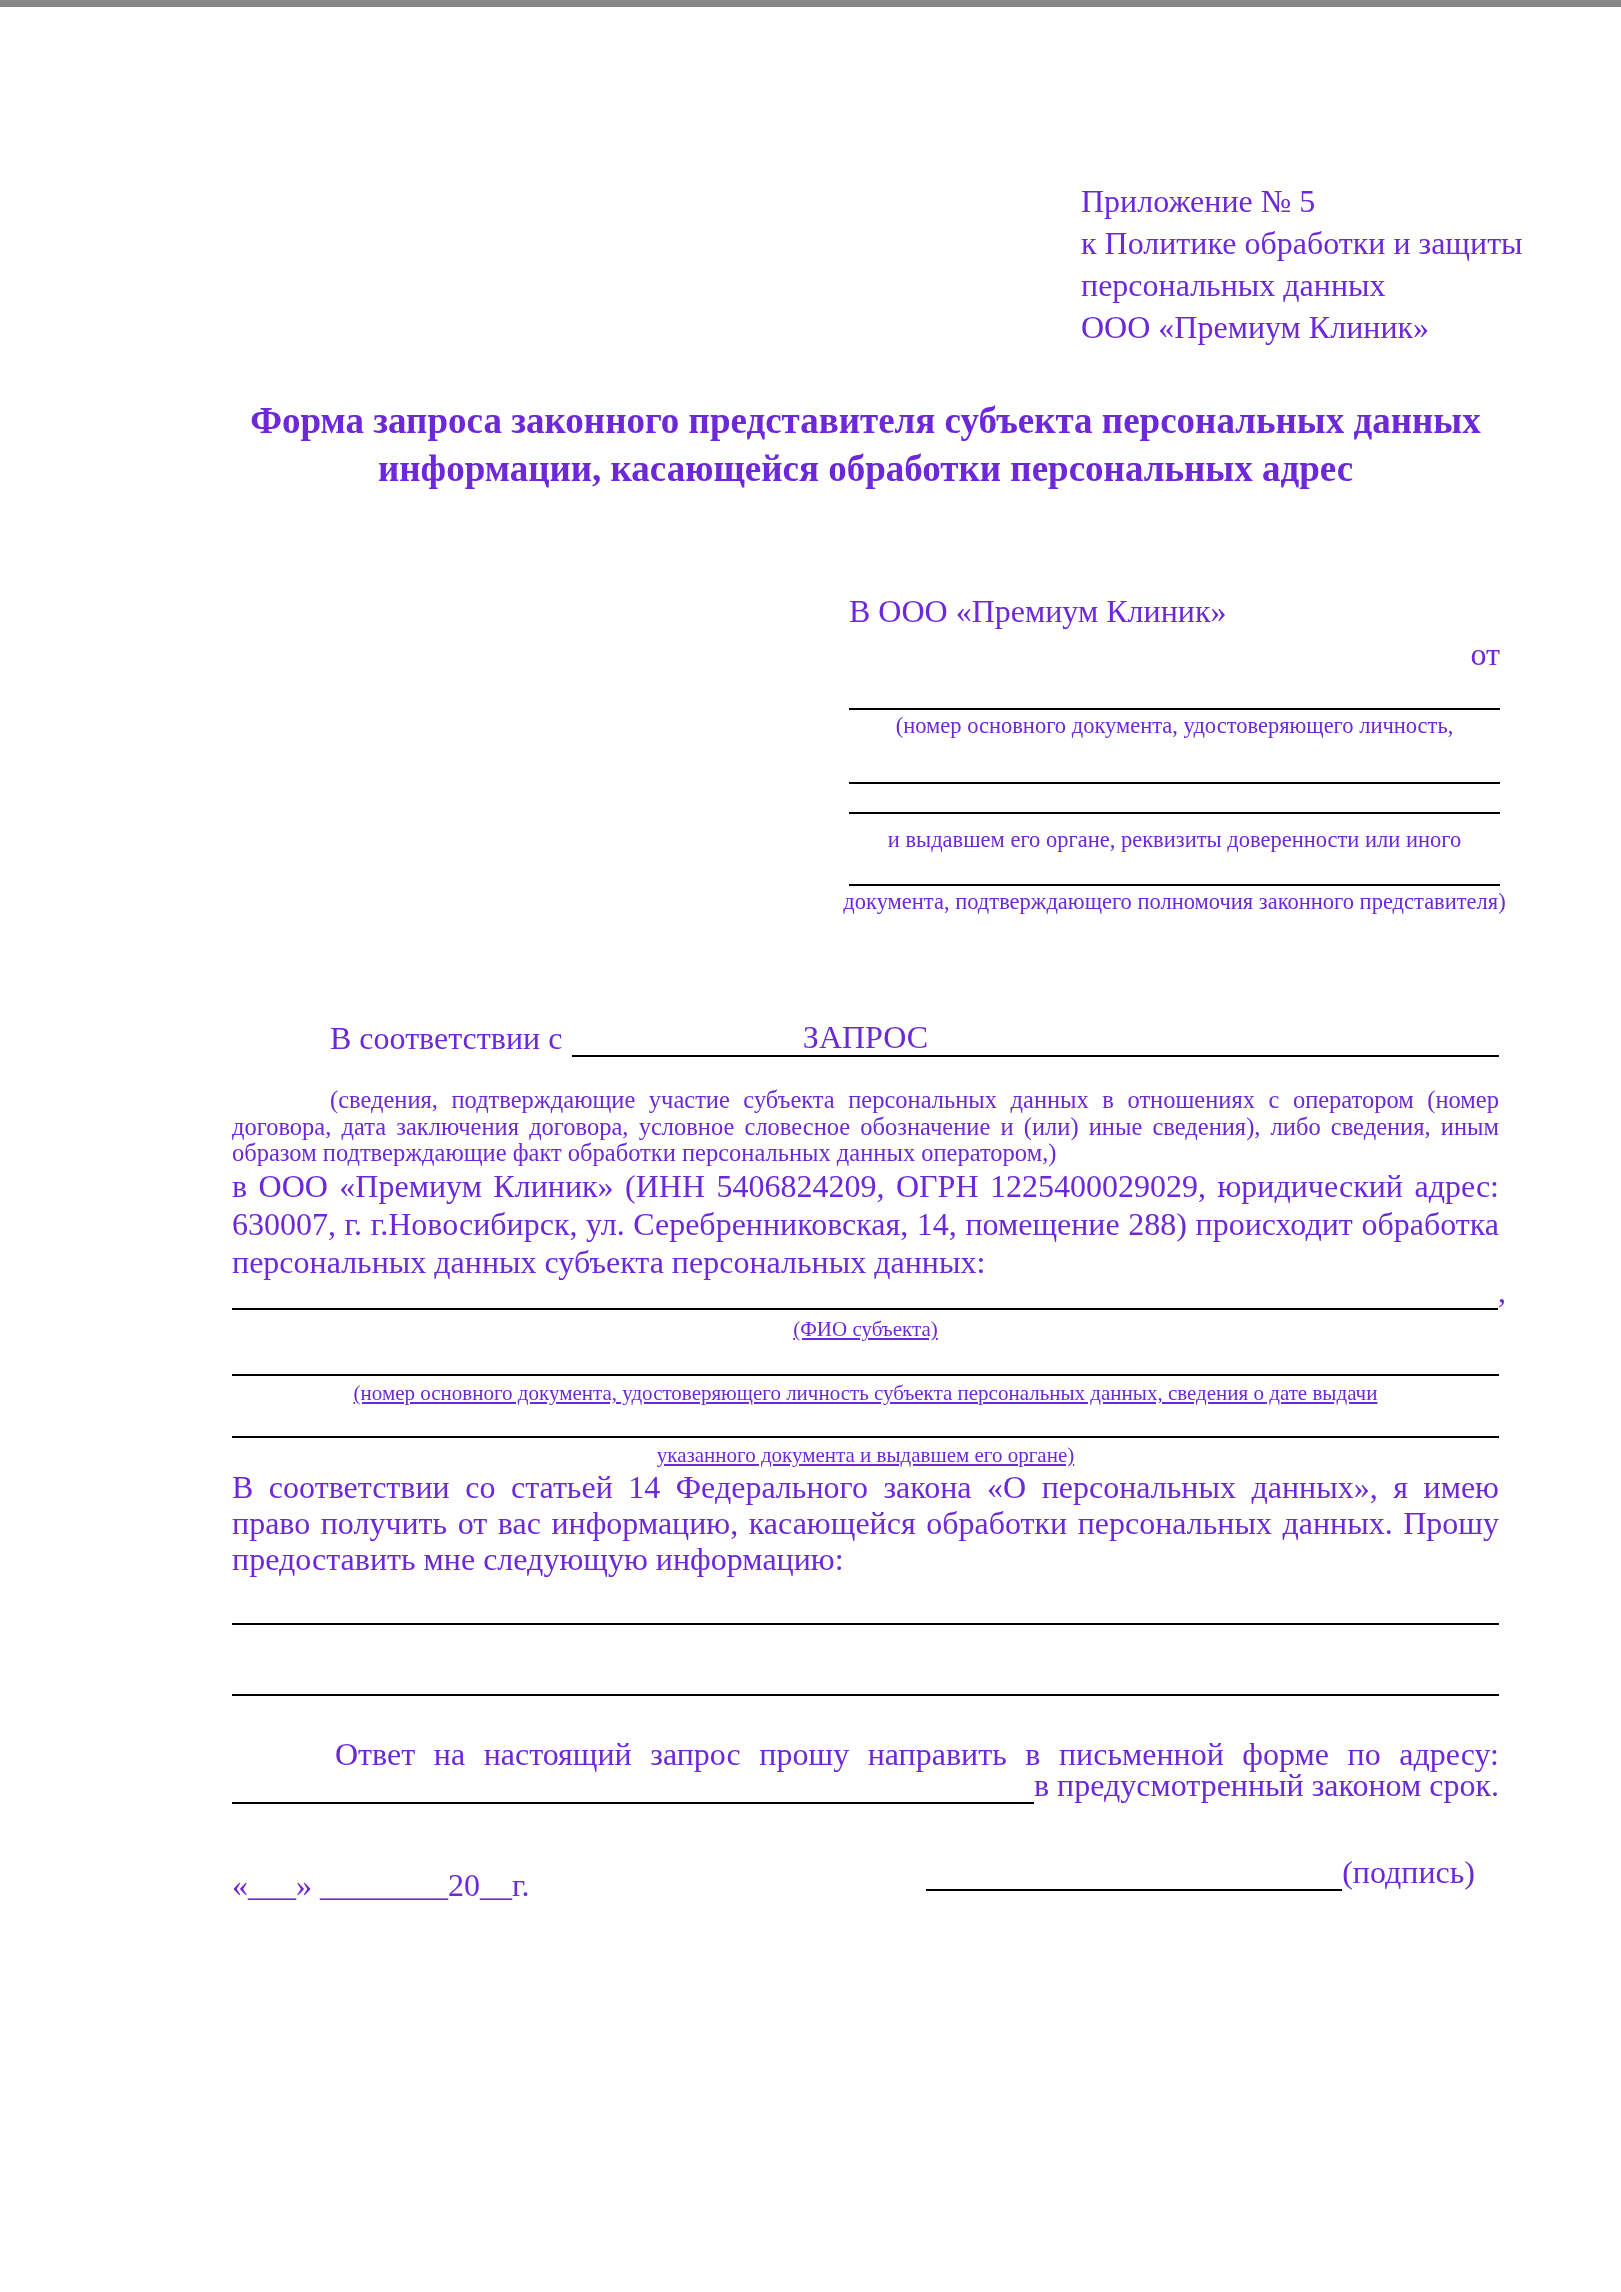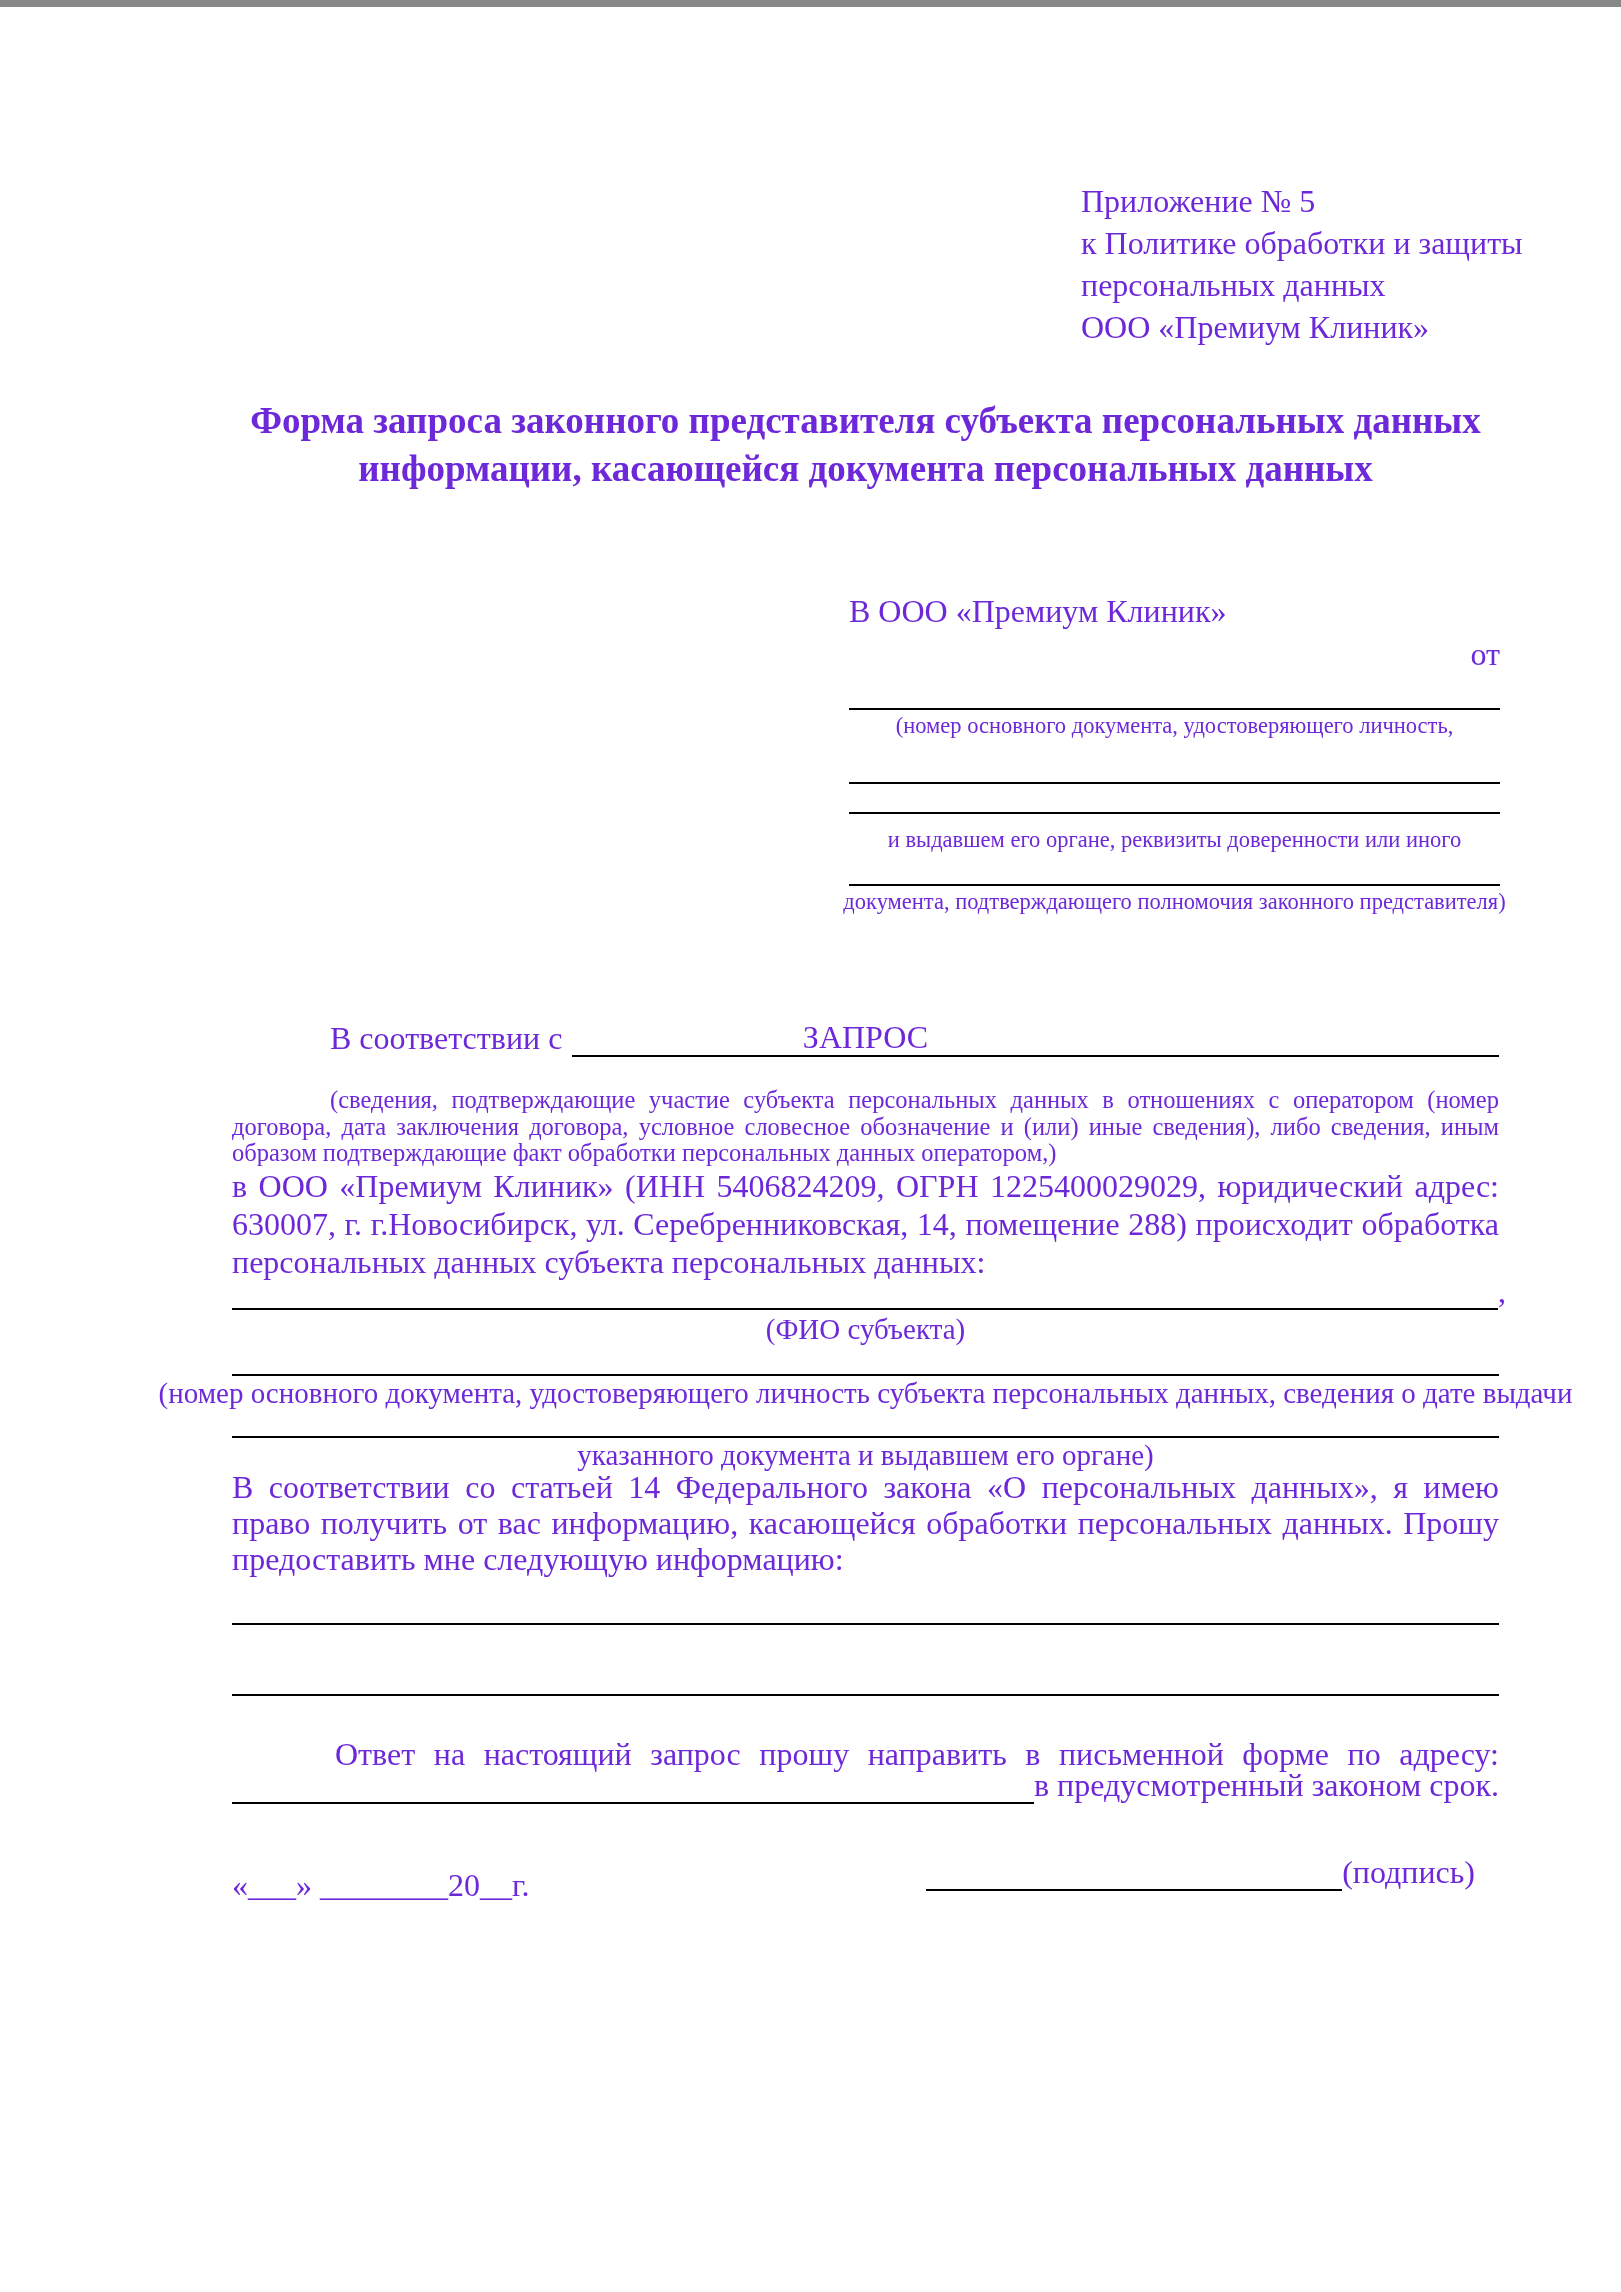--- a/index.html
+++ b/index.html
@@ -11,21 +11,21 @@
     font-family:"Liberation Serif","DejaVu Serif",serif;
     color:#6d28d9;
     overflow:hidden;
   }
   .abs{position:absolute;}
   .body-text{font-size:32px;line-height:37px;}
   .justify{text-align:justify;}
   .center{text-align:center;}
   .bold{font-weight:bold;}
   .cap{font-size:22.5px;line-height:27.4px;}
-  .cap-mid{font-size:29px;line-height:27.4px;}
+  .cap-mid{font-size:21px;line-height:27.4px;text-decoration:underline;}
   .smallcap{font-size:24.5px;line-height:26.5px;}
   .rule{border-bottom:2.9px solid #000;}
   .flexrow{display:flex;align-items:flex-end;}
   .grow{flex:1 1 auto;}
   .nowrap-center{display:flex;justify-content:center;}
   .nowrap-center>span{white-space:nowrap;}
   
   .addr-field{border-bottom:2.9px solid #000;}
 </style>
 </head>
@@ -35,21 +35,21 @@
 
   <div class="abs body-text" style="left:1081px;top:173px;line-height:42px;">
     <div>Приложение № 5</div>
     <div>к Политике обработки и защиты</div>
     <div>персональных данных</div>
     <div>ООО «Премиум Клиник»</div>
   </div>
 
   <div class="abs center bold" style="left:232px;top:390px;width:1267px;font-size:37px;line-height:48px;">
     <div>Форма запроса законного представителя субъекта персональных данных</div>
-    <div>информации, касающейся документа персональных данных</div>
+    <div>информации, касающейся обработки персональных адрес</div>
   </div>
 
   <div class="abs" style="left:849px;top:586px;width:651px;">
     <div class="body-text" style="height:43px;">В ООО «Премиум Клиник»</div>
     <div class="flexrow" style="height:45px;flex-direction:column;">
       <span class="body-text">от</span>
       <span class="grow rule" style="margin-left:9.8px;height:39px;"></span>
     </div>
     <div class="addr-field" style="height:27.4px;"></div>
     <div class="cap nowrap-center" style="height:29px;padding-top:2px;">

